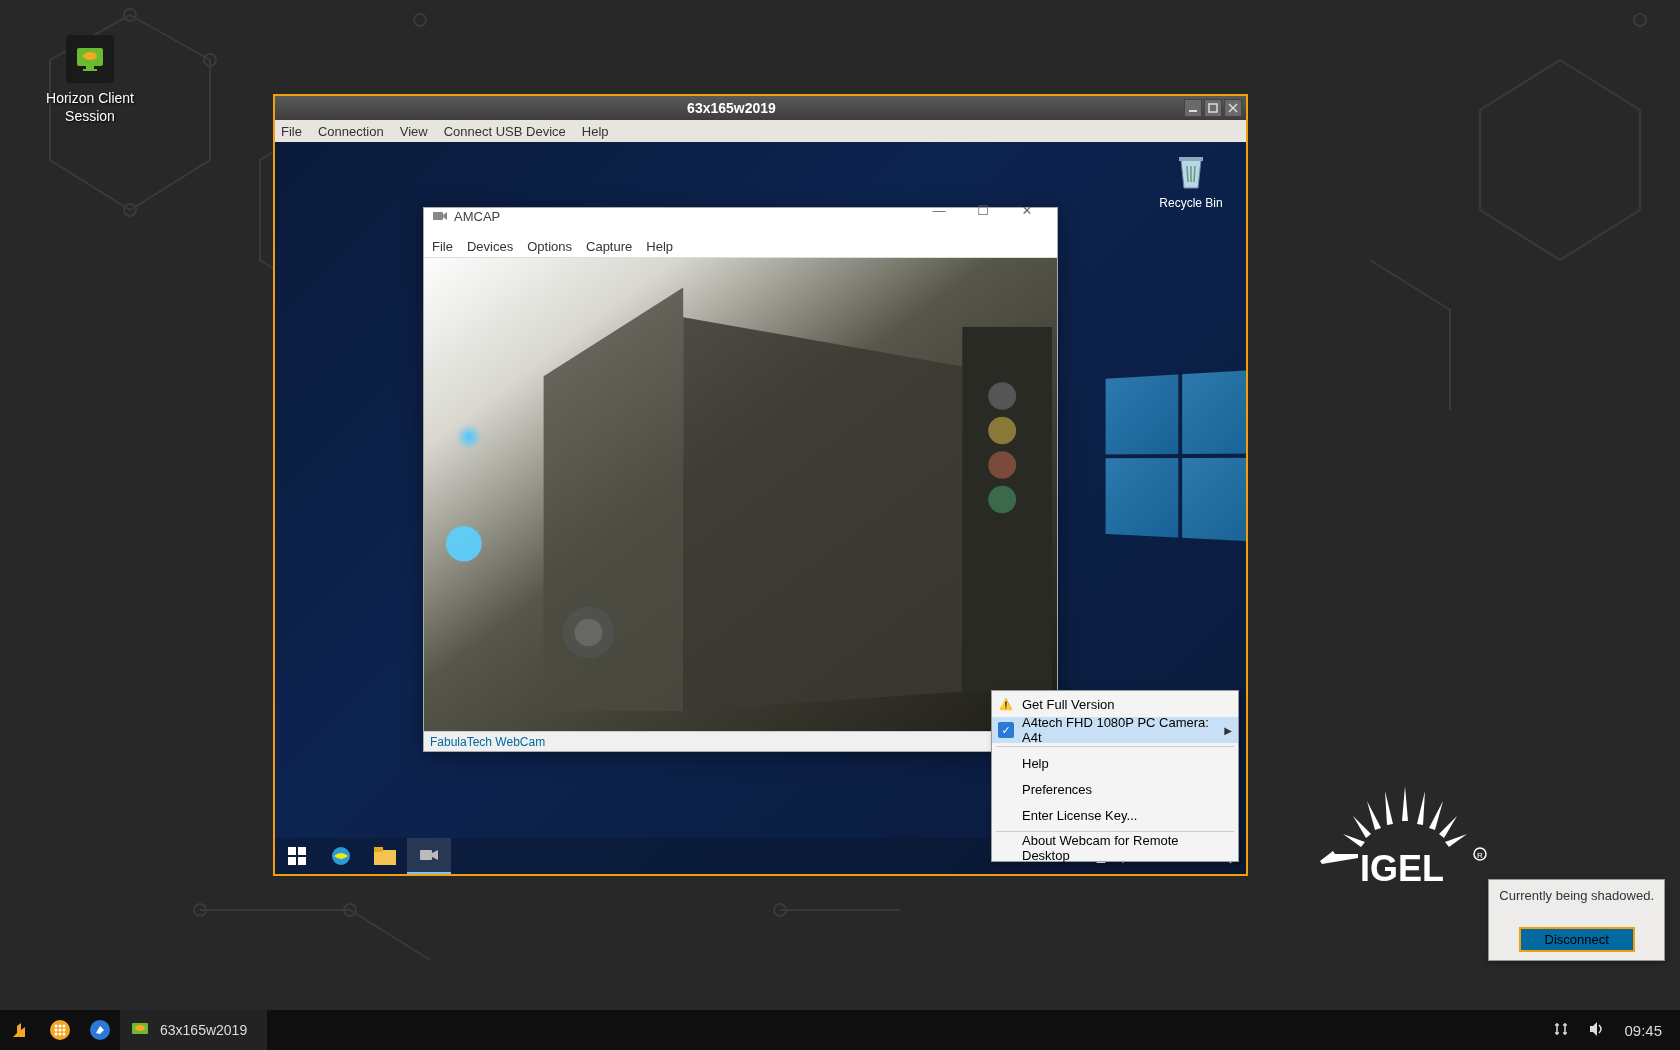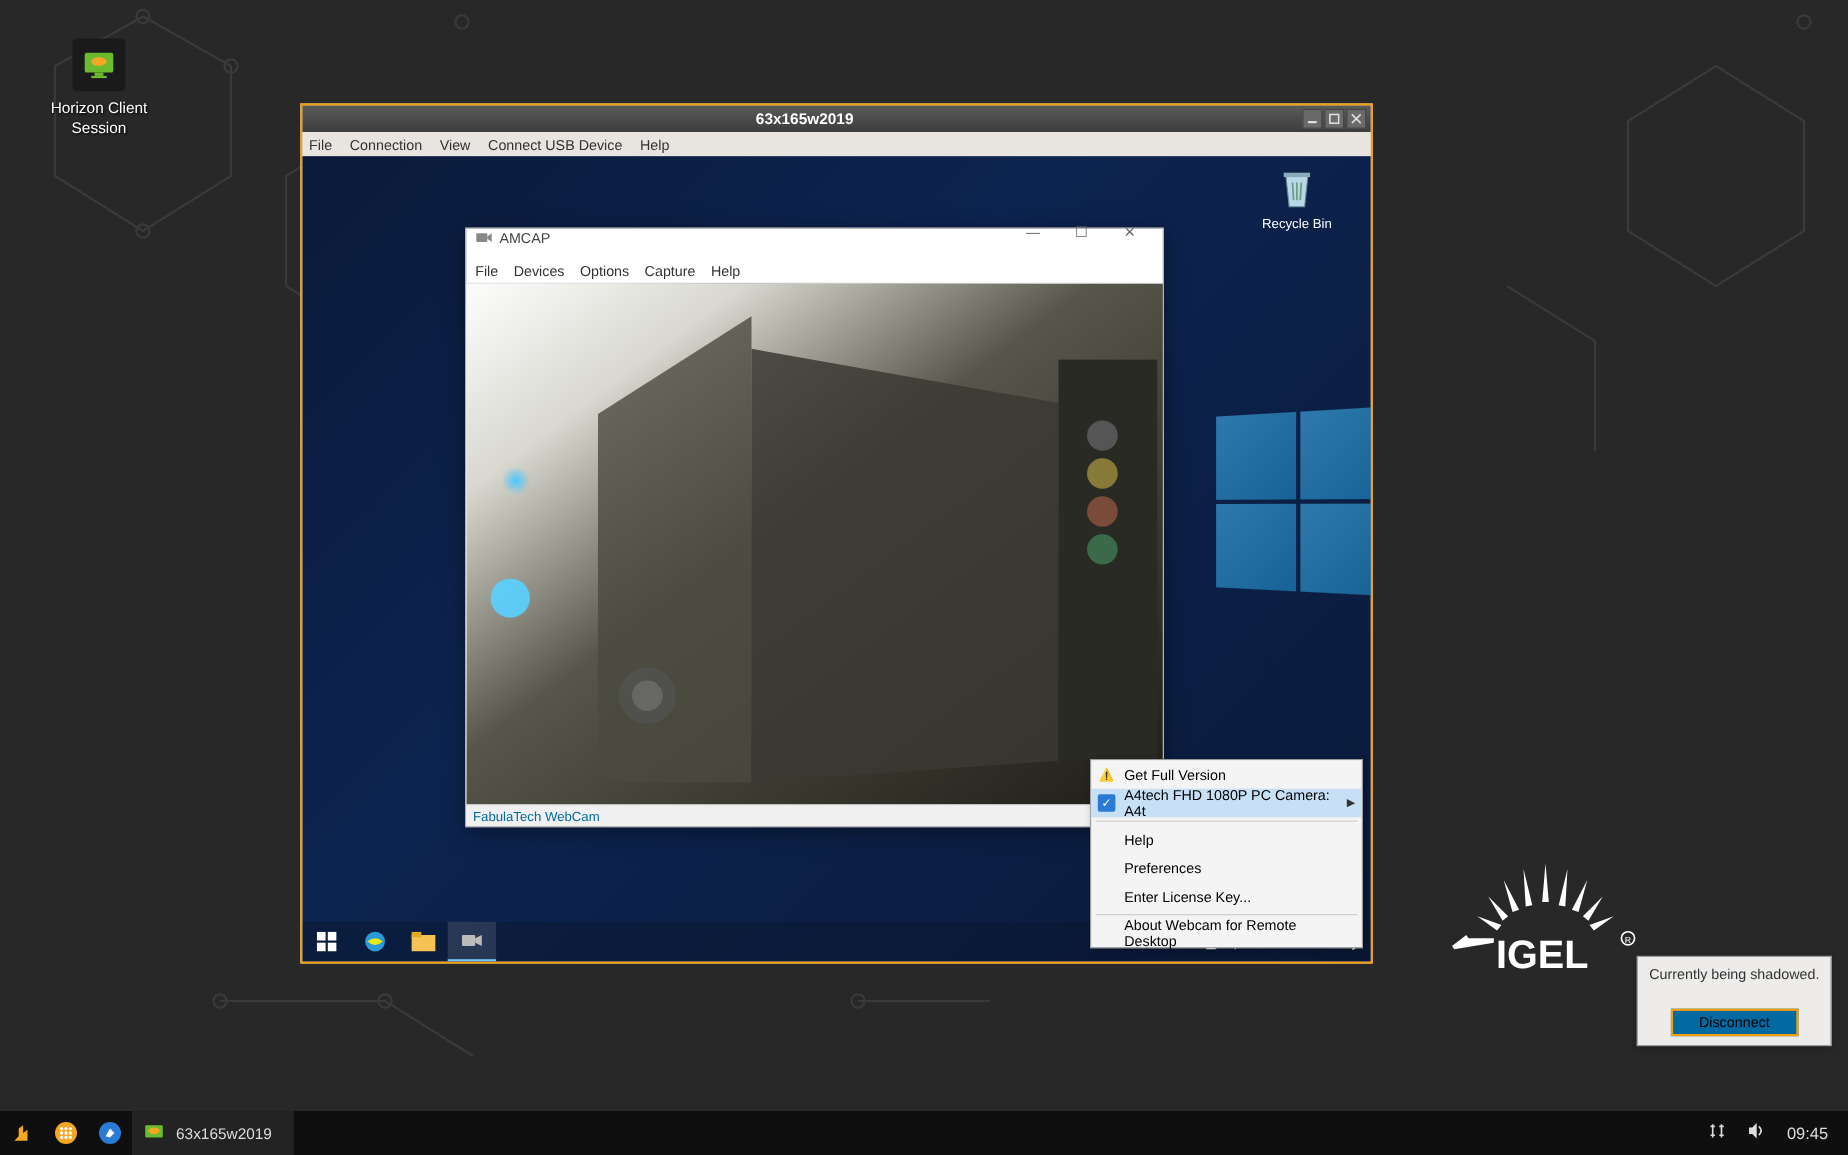--- a/index.html
+++ b/index.html
@@ -23,21 +23,21 @@
   .rw-btn { width: 18px; height: 18px; background: #6a6a6a; border: 1px solid #444; display: flex; align-items: center; justify-content: center; font-size: 10px; }
   .rw-menubar { height: 22px; background: #e8e4e0; display: flex; align-items: center; padding: 0 6px; gap: 16px; font-size: 13px; color: #333; }
   .rw-menubar span { cursor: pointer; }
   .rw-content { flex: 1; background: linear-gradient(135deg, #0a1a3a 0%, #0d2450 40%, #0a1a3a 100%); position: relative; overflow: hidden; }
   
   
   .winlogo { position: absolute; right: -30px; top: 230px; width: 180px; height: 180px; opacity: 0.7; transform: perspective(400px) rotateY(-15deg); }
   .winlogo div { float: left; width: 80px; height: 80px; margin: 2px; background: linear-gradient(135deg,#3b9fd9,#1a7db8); }
   
   
-  .recycle-bin { position: absolute; right: 32px; top: 10px; width: 70px; text-align: center; color: #fff; font-size: 12px; cursor: pointer; }
+  .recycle-bin { position: absolute; right: 20px; top: 10px; width: 70px; text-align: center; color: #fff; font-size: 12px; cursor: pointer; }
   .recycle-bin .ic { width: 40px; height: 40px; margin: 0 auto 4px; display:flex; align-items:center; justify-content:center; }
   
   
   .amcap { position: absolute; left: 148px; top: 65px; width: 635px; height: 545px; background: #fff; border: 1px solid #aaa; box-shadow: 0 4px 20px rgba(0,0,0,0.4); display: flex; flex-direction: column; }
   .amcap-title { height: 28px; display: flex; align-items: flex-end; padding: 12px 8px; font-size: 13px; color: #444; }
   .amcap-title .ic { width: 16px; height: 16px; margin-right: 6px; }
   .amcap-title .sp { flex: 1; }
   .amcap-title .wbtn { width: 44px; height: 28px; display: flex; align-items: center; justify-content: center; color: #666; font-size: 13px; }
   .amcap-menu { height: 22px; display: flex; align-items: center; padding: 0 8px; gap: 14px; font-size: 13px; color: #333; border-bottom: 1px solid #ddd; }
   .amcap-menu span { cursor: pointer; }
@@ -59,21 +59,21 @@
   .wt-btn.active { background: rgba(255,255,255,0.12); border-bottom: 2px solid #76c6ff; }
   .wt-spacer { flex: 1; }
   .wt-tray { display: flex; align-items: center; padding: 0 6px; gap: 6px; color: #fff; font-size: 12px; }
   .wt-tray .t { text-align: right; line-height: 1.1; }
   
   
   .igel-logo { position: absolute; right: 170px; bottom: 150px; width: 210px; color: #f9a8d4; text-align: center; z-index: 2;}
   .igel-logo svg { width: 200px; height: 120px; }
   
   
-  .shadow-tip { position: absolute; right: 15px; bottom: 99px; background: #edecea; border: 1px solid #999; padding: 8px 10px; font-size: 13px; color: #333; text-align: center; z-index: 40; box-shadow: 0 2px 6px rgba(0,0,0,0.3); }
+  .shadow-tip { position: absolute; right: 15px; bottom: 89px; background: #edecea; border: 1px solid #999; padding: 8px 10px; font-size: 13px; color: #333; text-align: center; z-index: 40; box-shadow: 0 2px 6px rgba(0,0,0,0.3); }
   .shadow-tip button { margin-top: 24px; padding: 3px 24px; background: #0369a1; border: 2px solid #f59e0b; font-size: 13px; cursor: pointer; }
   
   
   .igel-taskbar { position: absolute; left: 0; right: 0; bottom: 0; height: 40px; background: #0f0f0f; display: flex; align-items: center; color: #ddd; font-size: 14px; z-index: 60; }
   .it-btn { width: 40px; height: 40px; display: flex; align-items: center; justify-content: center; cursor: pointer; }
   .it-task { height: 40px; display: flex; align-items: center; padding: 0 20px 0 10px; gap: 10px; background: #232323; cursor: pointer; }
   .it-task .ic { width: 20px; height: 20px; display:flex; align-items:center; justify-content:center; }
   .it-spacer { flex: 1; }
   .it-right { display: flex; align-items: center; gap: 18px; padding: 0 18px; font-size: 15px; }
 </style>

